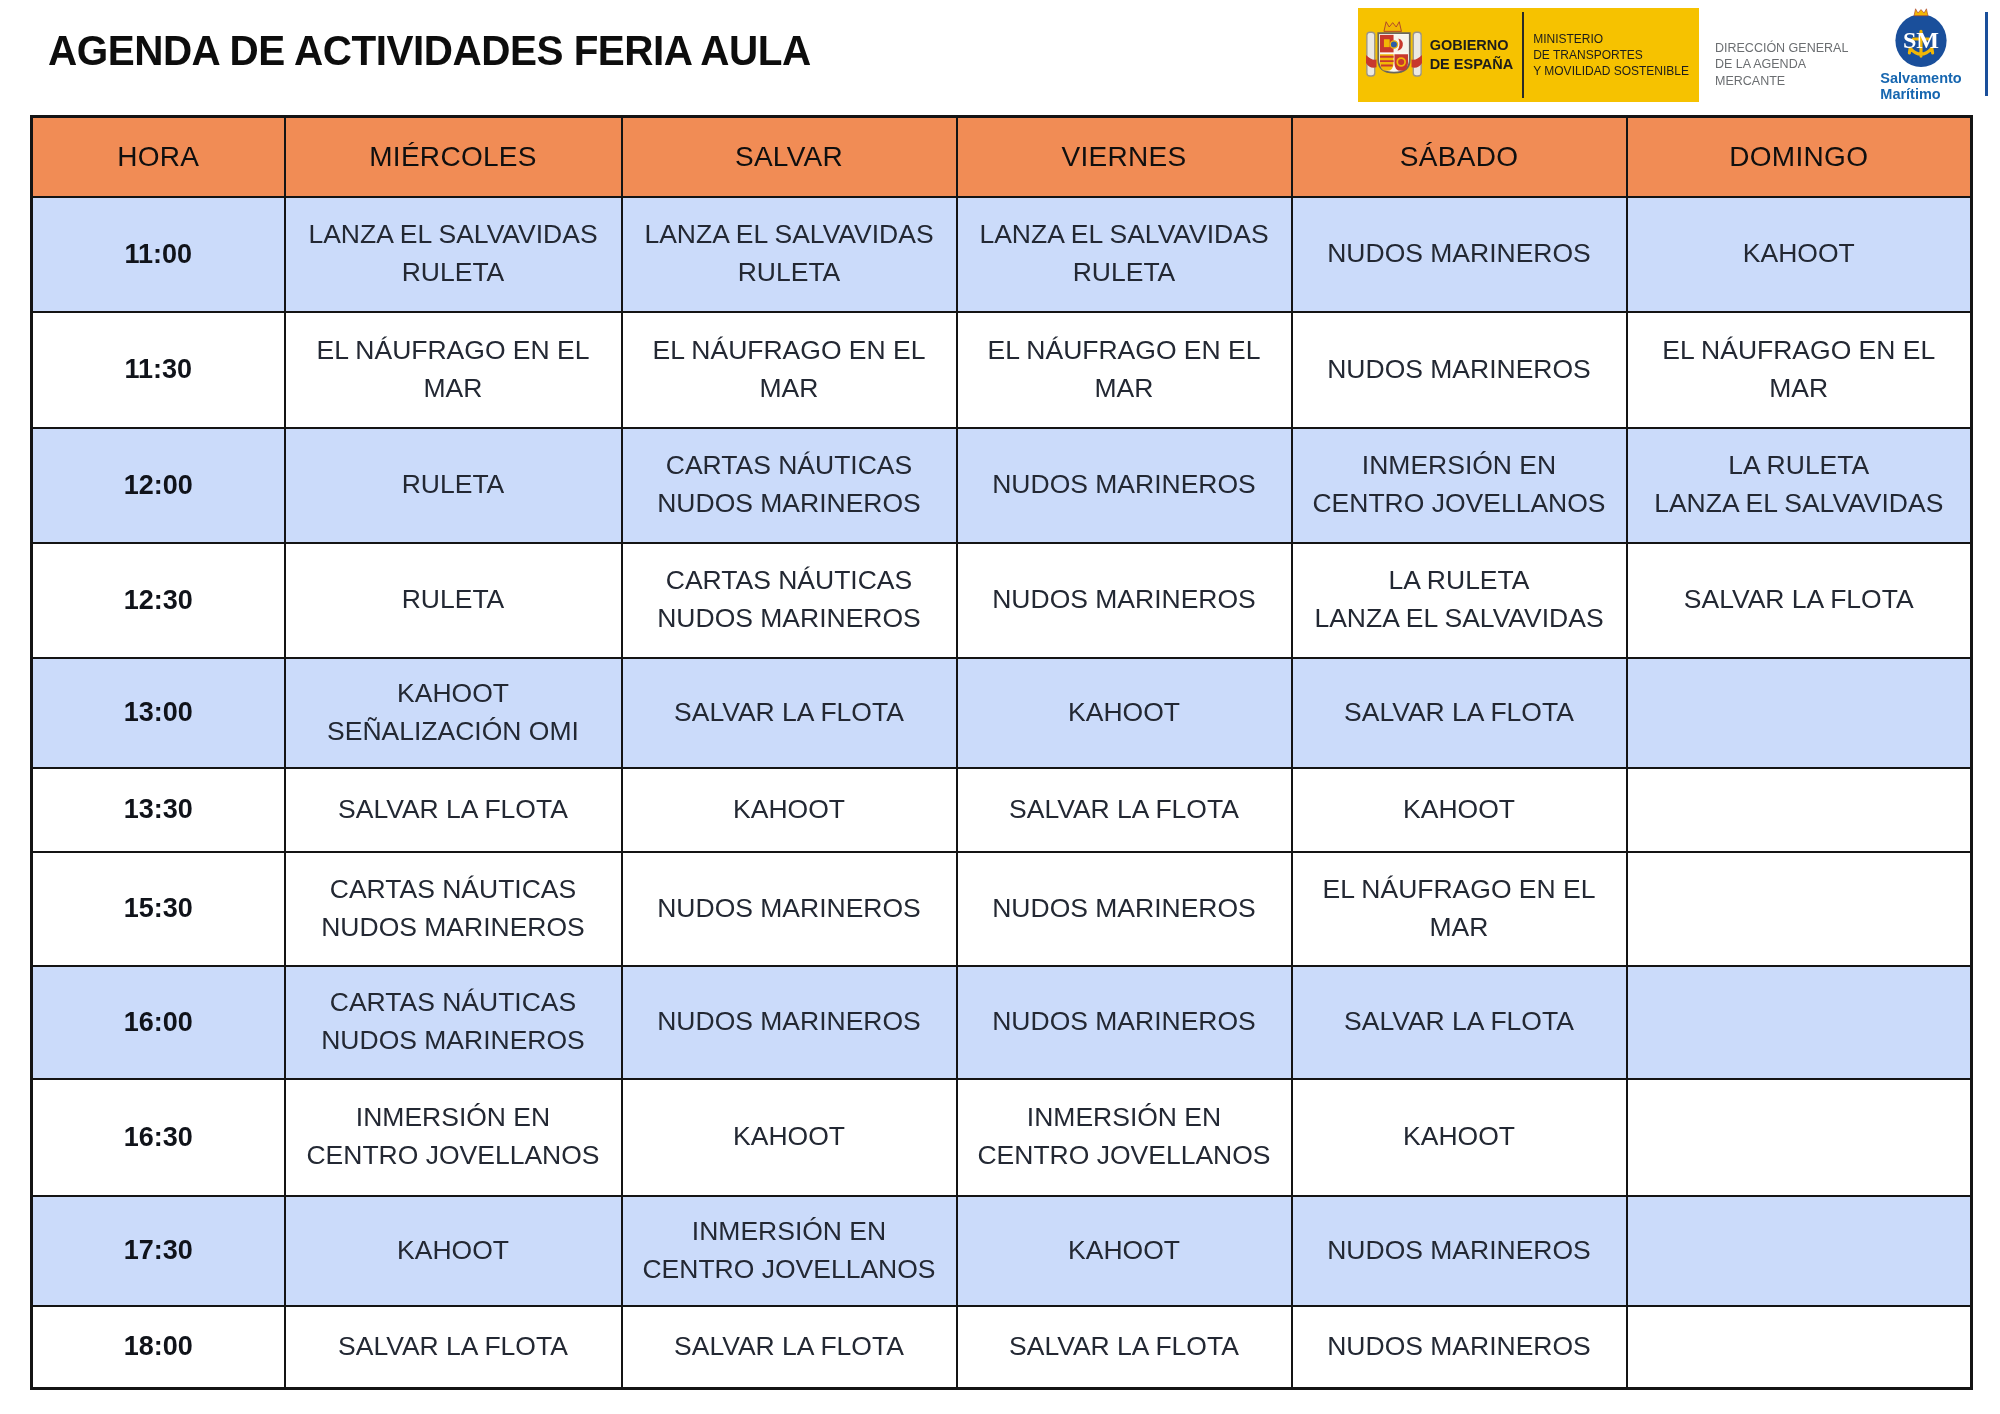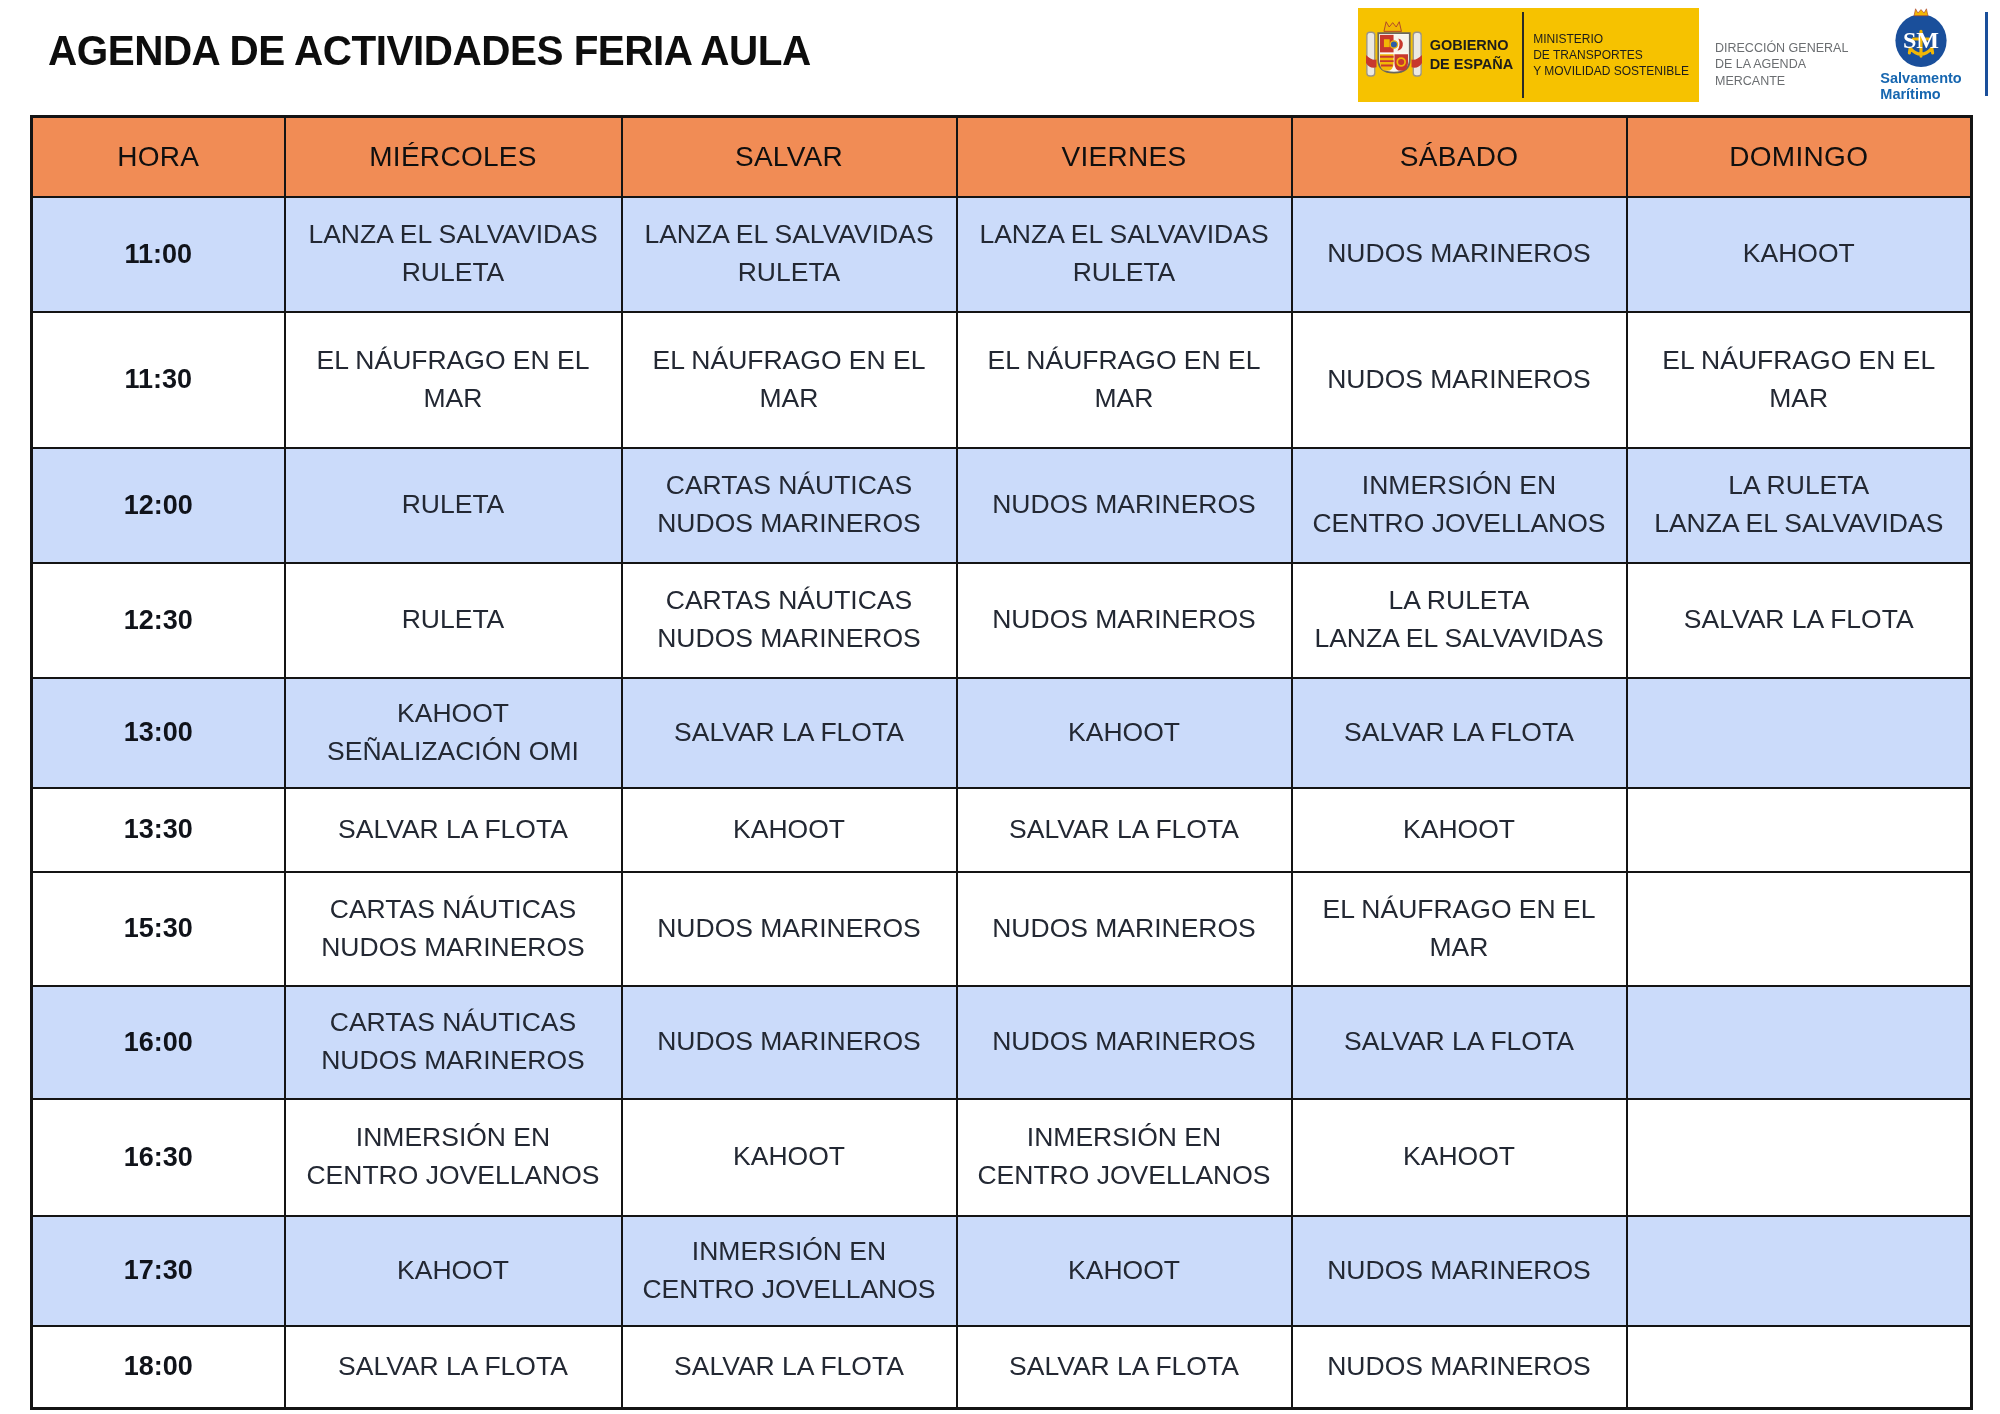--- a/index.html
+++ b/index.html
@@ -152,21 +152,21 @@
         <td class="time">11:00</td>
         <td class="cell">LANZA EL SALVAVIDAS
 RULETA</td>
         <td class="cell">LANZA EL SALVAVIDAS
 RULETA</td>
         <td class="cell">LANZA EL SALVAVIDAS
 RULETA</td>
         <td class="cell">NUDOS MARINEROS</td>
         <td class="cell">KAHOOT</td>
       </tr>
-      <tr class="plain" style="height:136px">
+      <tr class="plain" style="height:116px">
         <td class="time">11:30</td>
         <td class="cell">EL NÁUFRAGO EN EL
 MAR</td>
         <td class="cell">EL NÁUFRAGO EN EL
 MAR</td>
         <td class="cell">EL NÁUFRAGO EN EL
 MAR</td>
         <td class="cell">NUDOS MARINEROS</td>
         <td class="cell">EL NÁUFRAGO EN EL
 MAR</td>

